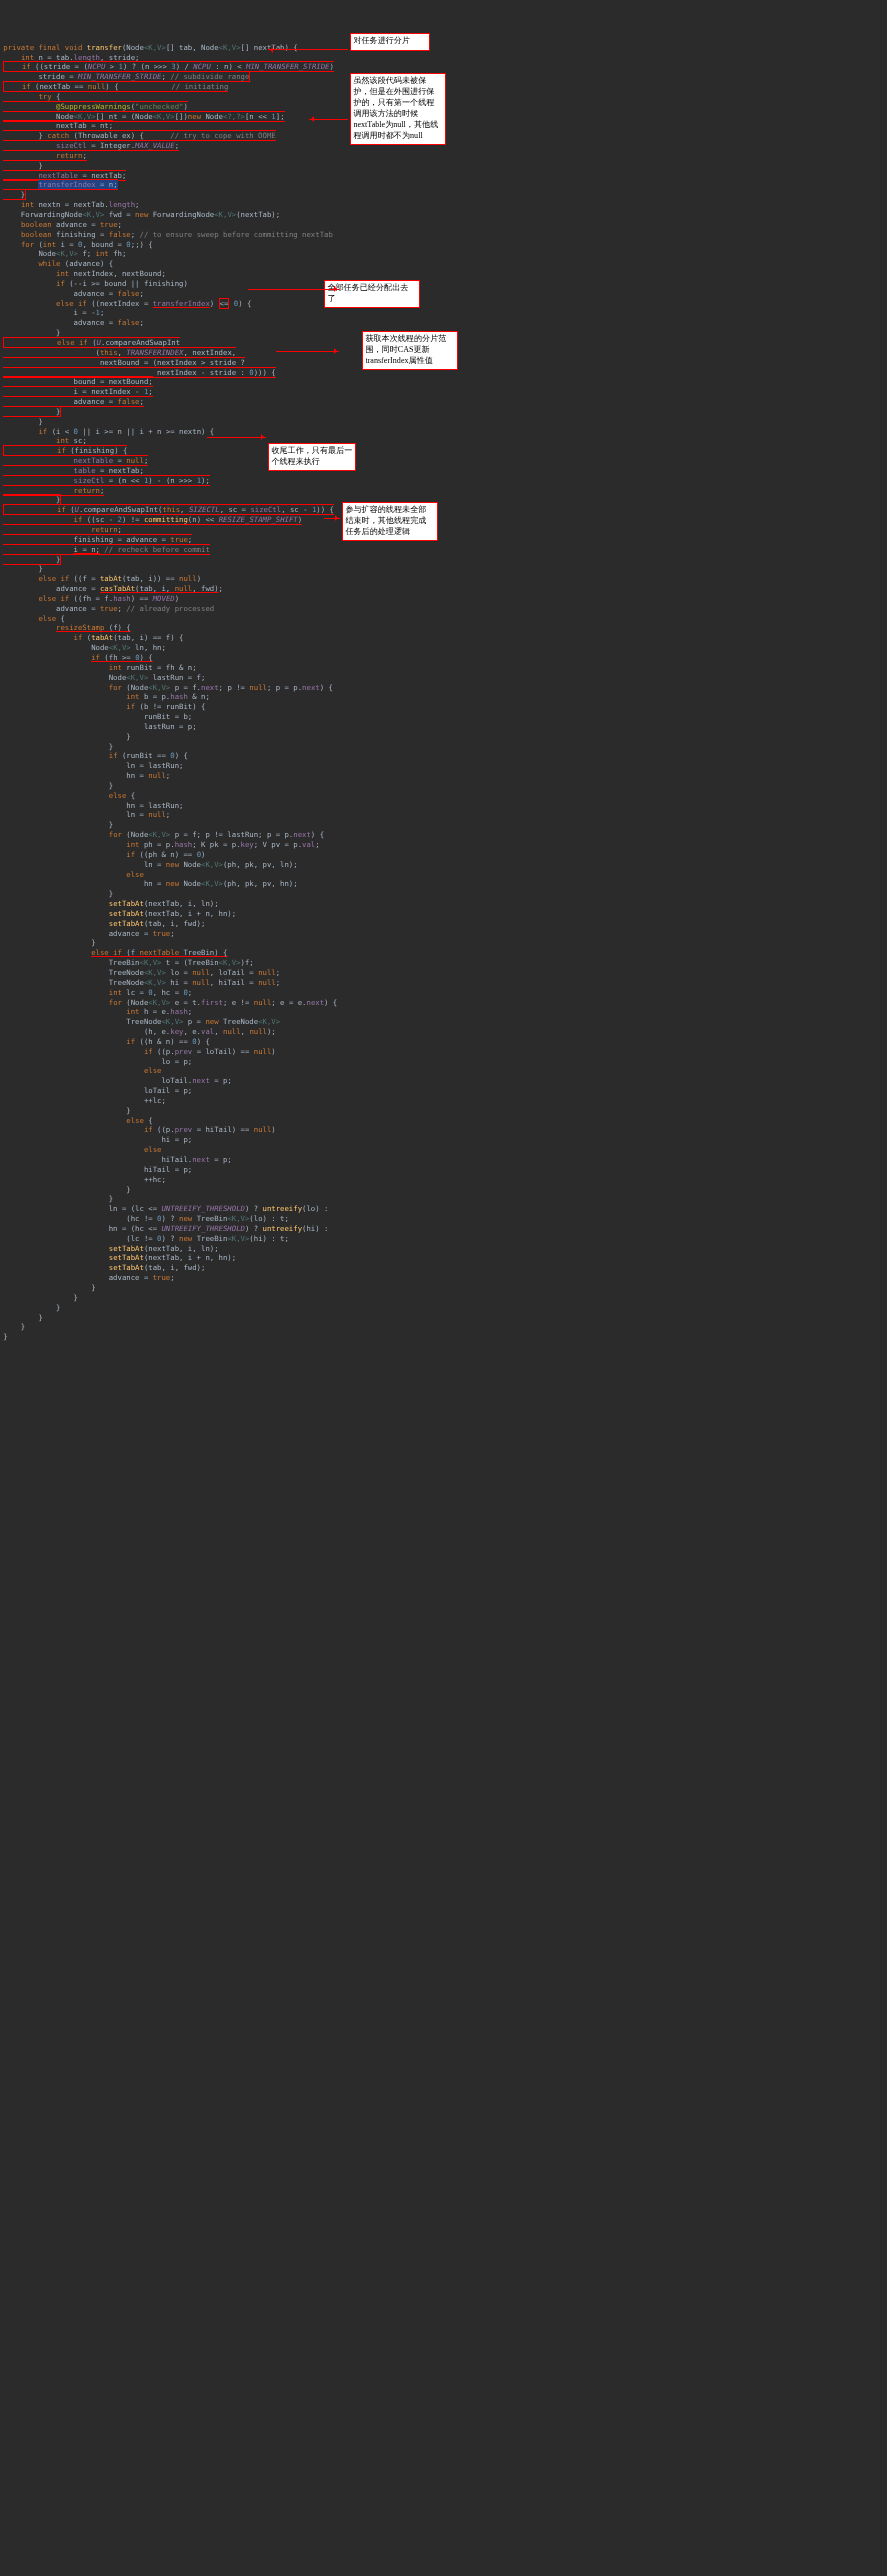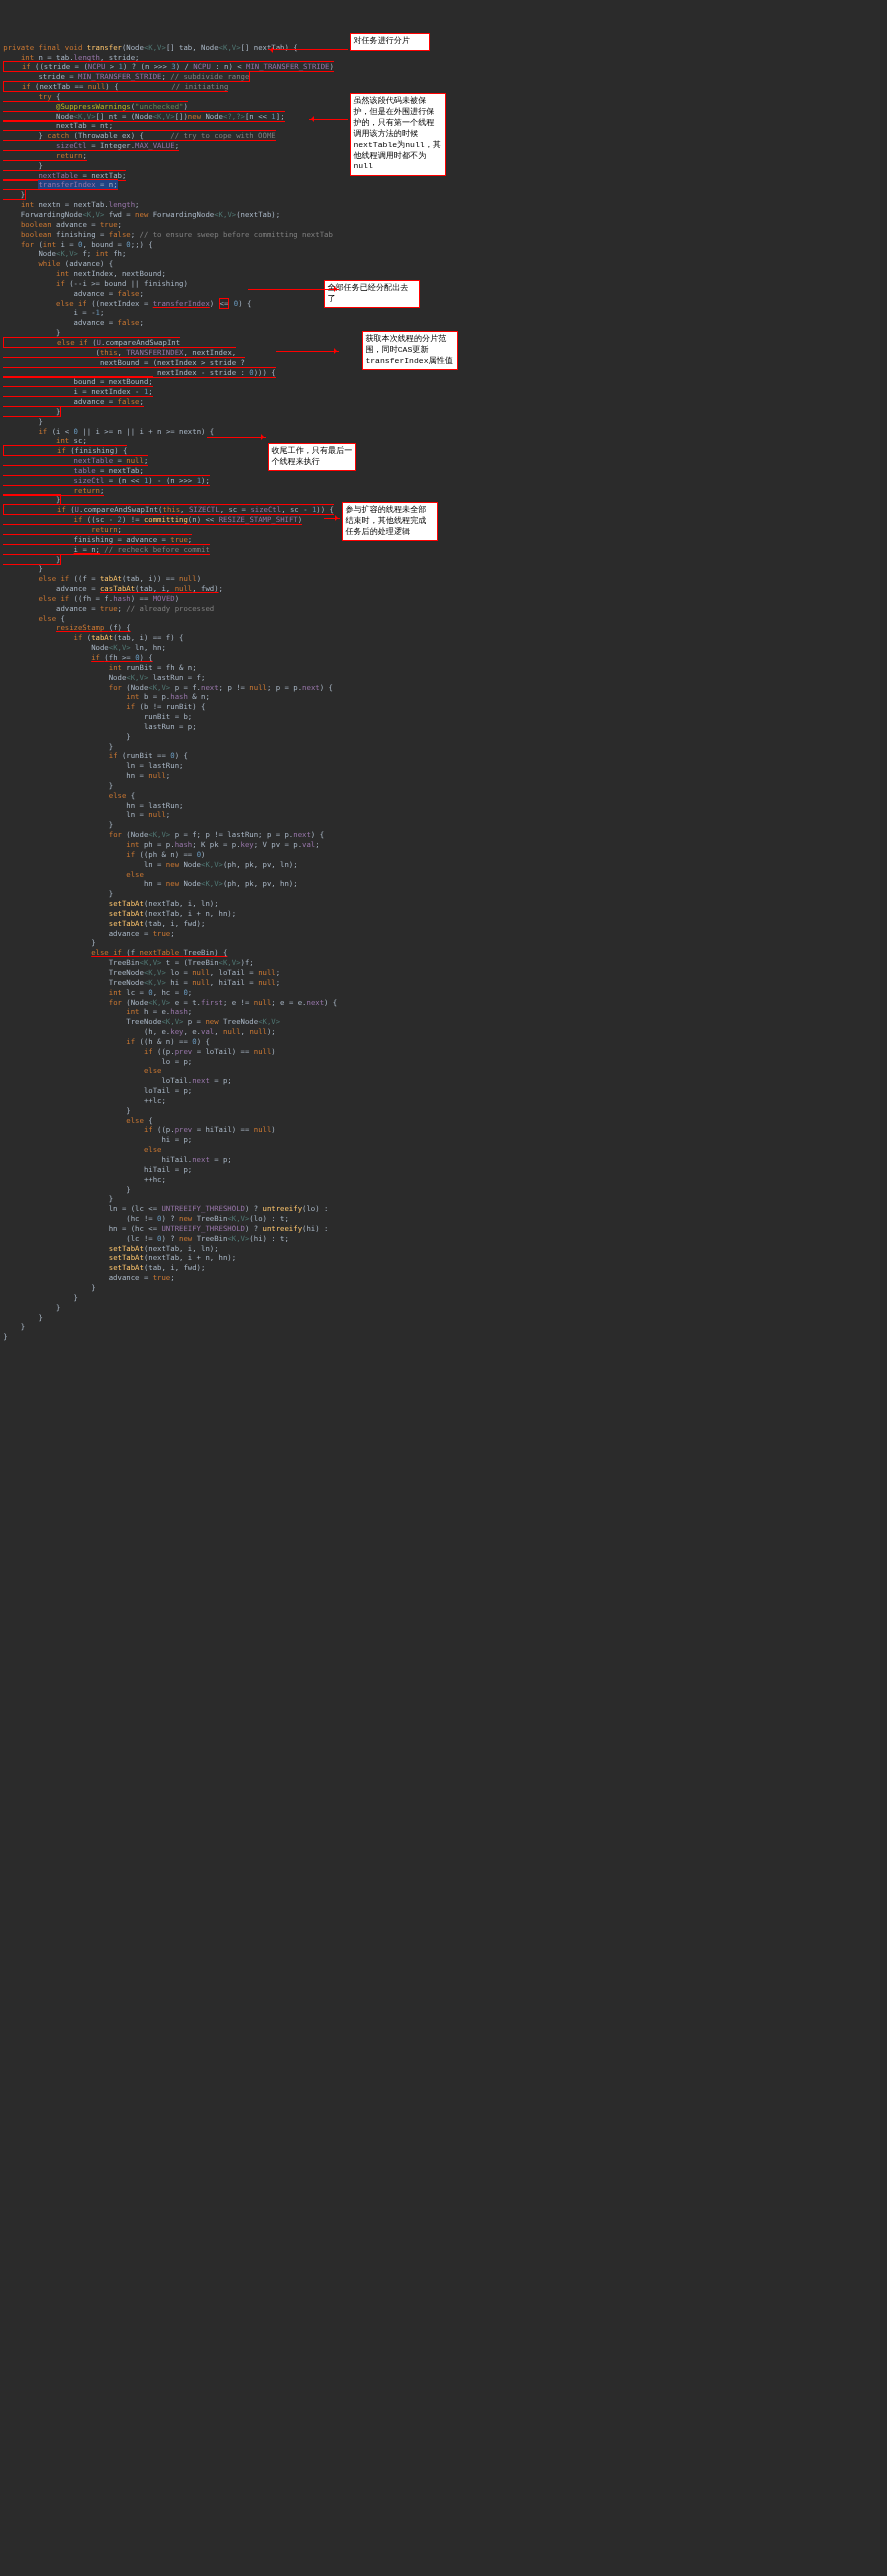--- a/index.html
+++ b/index.html
@@ -5,25 +5,25 @@
 body{margin:0;background:#2b2b2b;color:#a9b7c6;font-family:monospace;font-size:7.3px;line-height:1.35;white-space:pre;overflow-x:auto}
 .code{padding:3.3px;position:relative;width:887px}
 .kw{color:#cc7832}
 .gen{color:#507874}
 .str{color:#6a8759}
 .num{color:#6897bb}
 .com{color:#808080}
 .fld{color:#9876aa}
 .mth{color:#ffc66d}
 .ann{color:#bbb529}
-.const{color:#9876aa;}
+.const{color:#9876aa;font-style:italic}
 .hl{background:#214283}
 .redbox{border:1.6px solid red}
 .redline{text-decoration:underline;text-decoration-color:red}
-.annot{position:absolute;background:#fff;color:#000;border:0.8px solid red;padding:2.4px;font-family:Liberation Mono, monospace;font-size:8.1px;white-space:normal;width:89px;text-align:left}
+.annot{position:absolute;background:#fff;color:#000;border:0.8px solid red;padding:2.4px;font-family:Liberation Serif, serif;font-size:8.1px;white-space:normal;width:89px;text-align:left}
 .arrow{position:absolute;height:0;border-top:1.6px solid red}
 .arrow::after{content:'';position:absolute;right:-0.8px;top:-3.3px;border:3.3px solid transparent;border-left-color:red}
 .arrowL::after{left:-0.8px;right:auto;border-left-color:transparent;border-right-color:red}
 </style>
 </head>
 <body>
 
 
 <div class="code">
 <span><span class="kw">private final void </span><span class="mth">transfer</span>(Node<span class="gen">&lt;K,V&gt;</span>[] tab, Node<span class="gen">&lt;K,V&gt;</span>[] nextTab) {</span>
@@ -154,21 +154,21 @@
                         advance = <span class="kw">true</span>;
                     }
                 }
             }
         }
     }
 }
 
 <div class="annot" style="top:3.3px;left:350px;width:73px">对任务进行分片</div>
 <div class="arrow arrowL" style="top:19.5px;left:268px;width:80px"></div>
-<div class="annot" style="top:63px;left:350px">虽然该段代码未被保护，但是在外围进行保护的，只有第一个线程调用该方法的时候nextTable为null，其他线程调用时都不为null</div>
+<div class="annot" style="top:43px;left:350px">虽然该段代码未被保护，但是在外围进行保护的，只有第一个线程调用该方法的时候nextTable为null，其他线程调用时都不为null</div>
 <div class="arrow arrowL" style="top:89px;left:309px;width:39px"></div>
 <div class="annot" style="top:250px;left:324px">全部任务已经分配出去了</div>
 <div class="arrow" style="top:259px;left:248px;width:91px"></div>
 <div class="annot" style="top:301px;left:362px">获取本次线程的分片范围，同时CAS更新transferIndex属性值</div>
 <div class="arrow" style="top:321px;left:276px;width:63px"></div>
 <div class="annot" style="top:413px;left:268px;width:81px">收尾工作，只有最后一个线程来执行</div>
 <div class="arrow" style="top:407px;left:207px;width:59px"></div>
 <div class="annot" style="top:472px;left:342px">参与扩容的线程未全部结束时，其他线程完成任务后的处理逻辑</div>
 <div class="arrow" style="top:488px;left:324px;width:16.3px"></div>
 </div>

